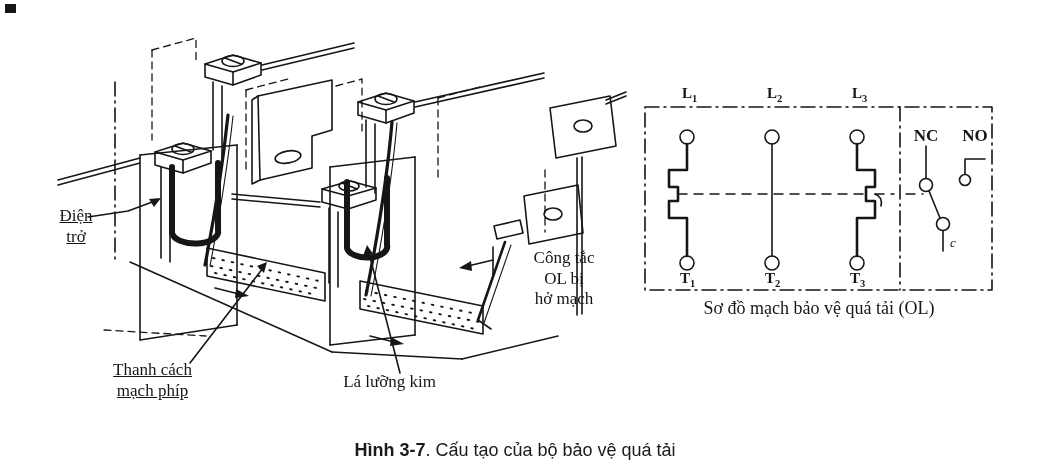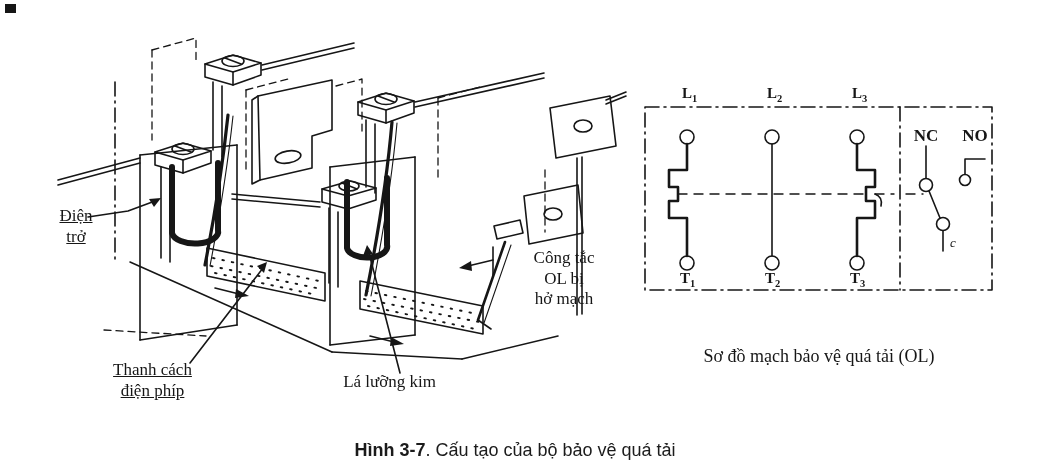--- a/index.html
+++ b/index.html
@@ -183,21 +183,21 @@
       <polygon class="head" points="444,263 456,256 457,266"></polygon>
     </g>
   </svg>
 
   <div class="lbl" style="left:38px;top:206px;width:76px;text-decoration:underline;">
     <div>Điện</div>
     <div>trở</div>
   </div>
   <div class="lbl" style="left:85px;top:360px;width:135px;text-decoration:underline;">
     <div>Thanh cách</div>
-    <div>điện phíp</div>
+    <div>mạch phíp</div>
   </div>
   <div class="lbl" style="left:276px;top:372px;width:160px;text-align:right;">
     <div>Lá lưỡng kim</div>
   </div>
   <div class="lbl" style="left:508px;top:248px;width:112px;">
     <div>Công tắc</div>
     <div>OL bị</div>
     <div>hở mạch</div>
   </div>
 
@@ -243,19 +243,19 @@
       <circle cx="286" cy="123" r="6.5"></circle>
       <path d="M289,129 L300,156"></path>
       <circle cx="303" cy="162" r="6.5"></circle>
       <path d="M303,169 V189"></path>
       <text class="cmn" x="310" y="185">c</text>
       <path d="M345,97 H325 V112"></path>
       <circle cx="325" cy="118" r="5.5"></circle>
     </g>
   </svg>
 
-  <div class="schcap" style="left:628px;top:298px;width:382px;margin-top:48px;">Sơ đồ mạch bảo vệ quá tải (OL)</div>
+  <div class="schcap" style="left:628px;top:298px;width:382px;">Sơ đồ mạch bảo vệ quá tải (OL)</div>
 
   <div class="figcap" style="left:150px;top:428px;width:730px;margin-top:12px;">
     <span class="b">Hình 3-7</span><span>. Cấu tạo của bộ bảo vệ quá tải</span>
   </div>
 
 </div>
 
 </body></html>

